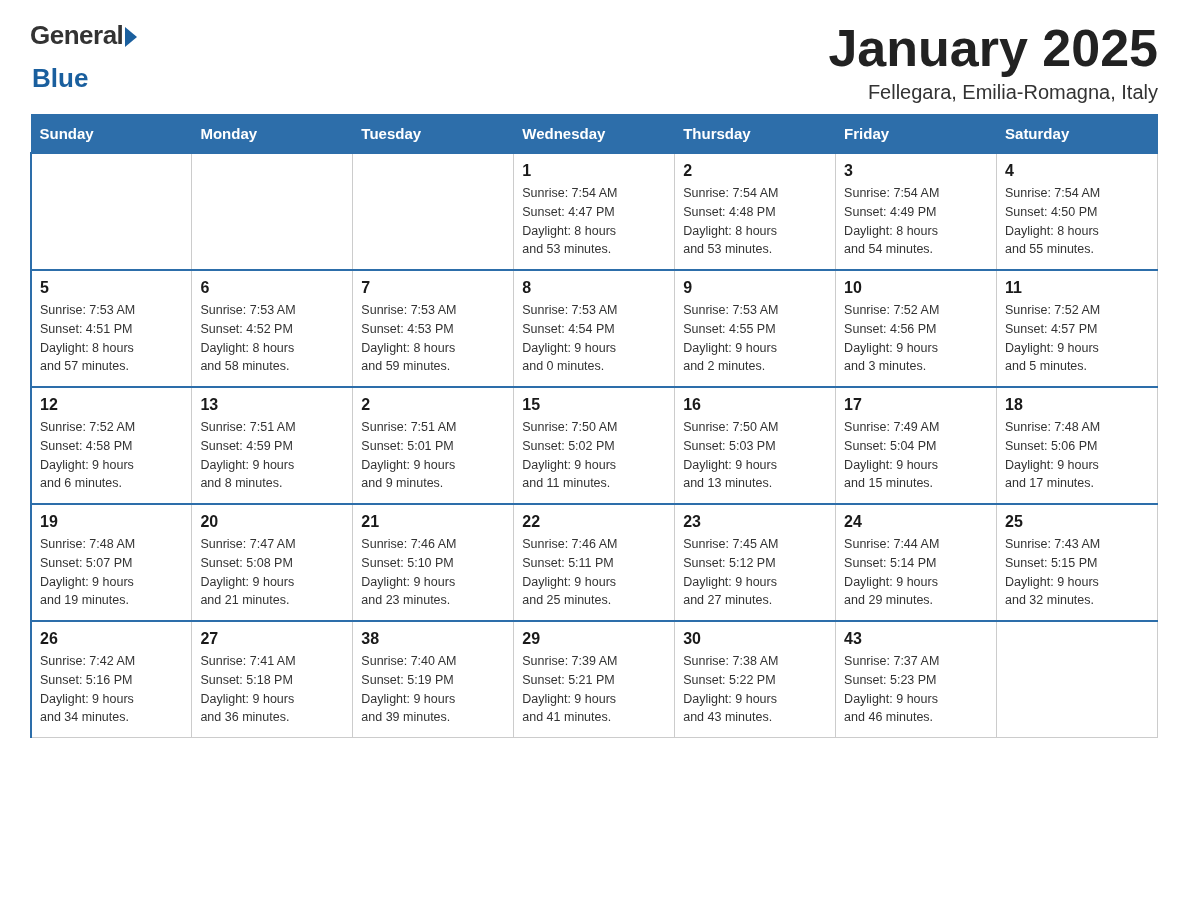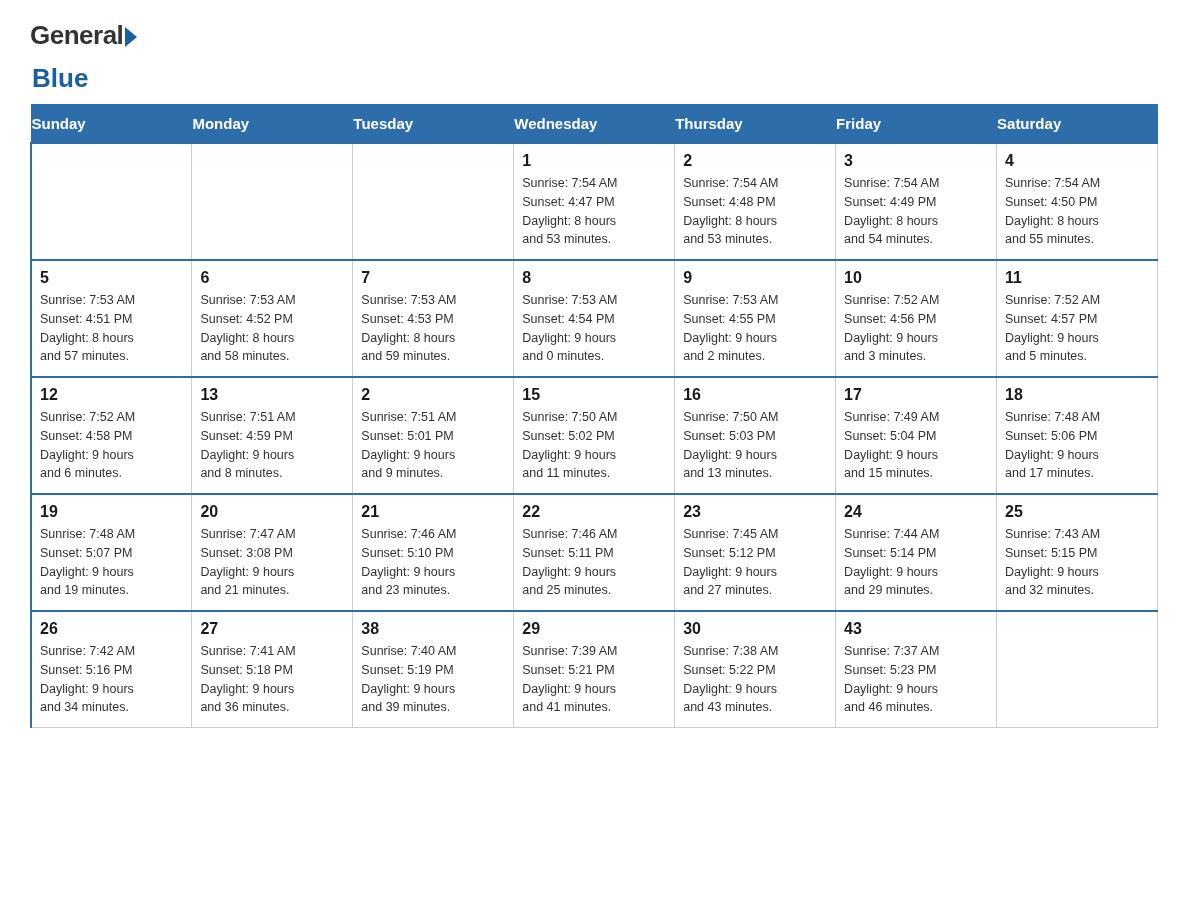--- a/index.html
+++ b/index.html
@@ -66,21 +66,21 @@
     .calendar {
       width: 100%;
       border-collapse: collapse;
       margin-top: 10px;
     }
     .calendar thead tr th {
       background-color: #2d6eaa;
       color: #fff;
       font-size: 15px;
       font-weight: bold;
-      padding: 10px 0;
+      padding: 10px 8px;
       text-align: left;
       border: 1px solid #2d6eaa;
     }
     .calendar tbody tr td {
       vertical-align: top;
       padding: 8px 8px 10px 8px;
       border: 1px solid #ccc;
       width: 14.28%;
       min-height: 100px;
       font-size: 13px;
@@ -111,20 +111,24 @@
 </head>
 <body>
 
 <div class="header">
   <div class="logo">
     <div class="logo-top">
       <span class="logo-general">General</span>
       <div class="logo-arrow"></div>
     </div>
     <span class="logo-blue">Blue</span>
+  </div>
+  <div class="title-section">
+    <div class="main-title">January 2025</div>
+    <div class="subtitle">Fellegara, Emilia-Romagna, Italy</div>
   </div>
 </div>
 
 <table class="calendar">
   <thead>
     <tr>
     <th>Sunday</th>
         <th>Monday</th>
         <th>Tuesday</th>
         <th>Wednesday</th>
@@ -273,21 +277,21 @@
         <td>
           <span class="day-number">19</span>
           <div class="day-info" style="white-space: pre-line;">Sunrise: 7:48 AM
 Sunset: 5:07 PM
 Daylight: 9 hours
 and 19 minutes.</div>
         </td>
         <td>
           <span class="day-number">20</span>
           <div class="day-info" style="white-space: pre-line;">Sunrise: 7:47 AM
-Sunset: 3:08 PM
+Sunset: 5:08 PM
 Daylight: 9 hours
 and 21 minutes.</div>
         </td>
         <td>
           <span class="day-number">21</span>
           <div class="day-info" style="white-space: pre-line;">Sunrise: 7:46 AM
 Sunset: 5:10 PM
 Daylight: 9 hours
 and 23 minutes.</div>
         </td>

